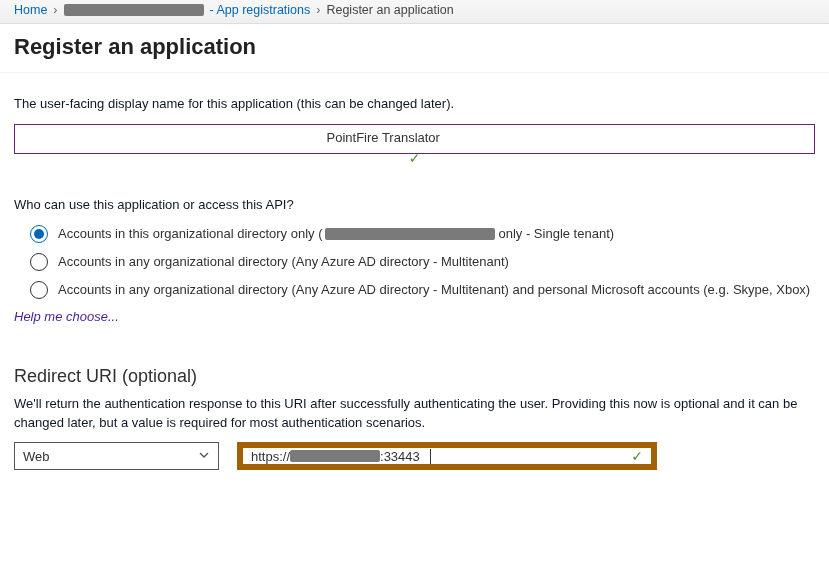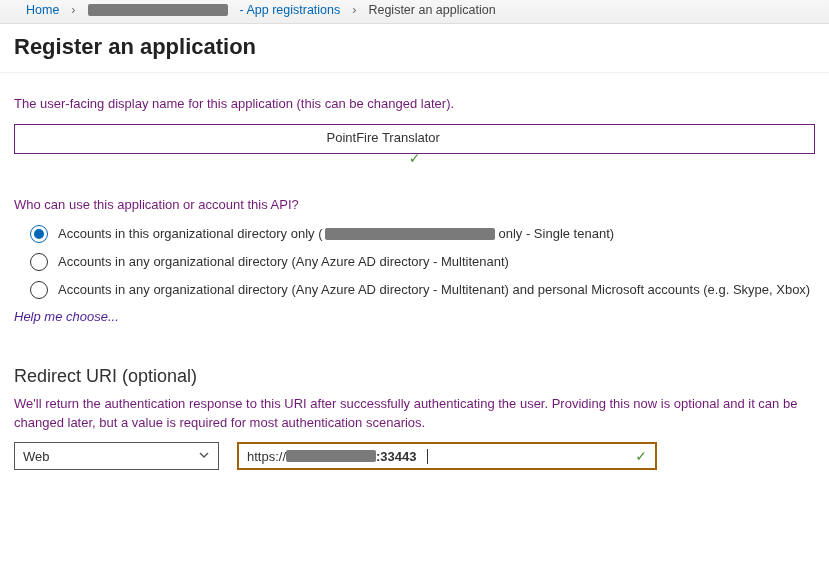--- a/index.html
+++ b/index.html
@@ -6,24 +6,24 @@
     body {
       font-family: "Segoe UI", -apple-system, sans-serif;
       font-size: 13px;
       color: #323130;
       background: #fff;
       width: 829px;
     }
     .top-bar {
       background: linear-gradient(#f7f7f7, #efefef);
       border-bottom: 1px solid #ddd;
-      padding: 3px 26px 6px;
-      display: flex;
-      align-items: center;
-      gap: 12px;
+      padding: 3px 14px 6px;
+      display: flex;
+      align-items: center;
+      gap: 6px;
       font-size: 12.5px;
     }
     .bc-link { color: #0067b8; cursor: pointer; }
     .bc-sep { color: #666; }
     .bc-redact {
       display: inline-block;
       width: 140px; height: 12px;
       background: #7a7a7a; border-radius: 2px;
       vertical-align: middle;
     }
@@ -49,21 +49,21 @@
     }
     .req-star { color: #d13438; margin-right: 4px; }
     .section-title {
       font-size: 18px;
       color: #323130;
       font-weight: 400;
       margin-bottom: 8px;
     }
     .help-text {
       font-size: 13px;
-      color: #701a75;
+      color: #0f172a;
       margin-bottom: 10px;
       line-height: 1.45;
     }
 
     .input-wrap {
       position: relative;
       display: flex;
       align-items: center;
       border: 1px solid #68217a;
       height: 30px;
@@ -144,42 +144,41 @@
       width: 205px;
       display: flex;
       align-items: center;
       padding: 8px 8px;
       cursor: pointer;
     }
     .select-val { flex: 1; font-size: 13px; }
     .chev { color: #555; }
     .uri-input-wrap {
       position: relative;
-      border: 2px solid #a16207;
+      border: 6px solid #a16207;
       height: 28px;
       width: 420px;
       display: flex;
       align-items: center;
     }
     .uri-prefix {
       padding-left: 8px;
       font-size: 13px;
       color: #333;
     }
     .uri-redact {
       display: inline-block;
       width: 90px; height: 12px;
       background: #7a7a7a; border-radius: 2px;
     }
     .uri-suffix {
       font-size: 13px;
       color: #333;
       border-right: 1px solid #333;
       padding-right: 10px;
-      font-weight: bold;
     }
     .uri-check {
       margin-left: auto;
       color: #4a8c2b;
       font-size: 14px;
       padding: 0 8px;
     }
   </style>
 </head>
 <body>
@@ -200,21 +199,21 @@
 <div class="content">
 
   <div class="help-text">The user-facing display name for this application (this can be changed later).</div>
   <div class="input-wrap">
     <input class="text-input" value="PointFire Translator" style="">
     <span class="check-icon">✓</span>
   </div>
 
   <div class="gap-lg"></div>
 
-  <div class="help-text">Who can use this application or account this API?</div>
+  <div class="help-text">Who can use this application or access this API?</div>
 
   <div class="radio-row">
     <span class="radio sel"></span>
     <span class="radio-label">
       <span>Accounts in this organizational directory only (</span>
       <span class="inline-redact"></span>
       <span> only - Single tenant)</span>
     </span>
   </div>
 

